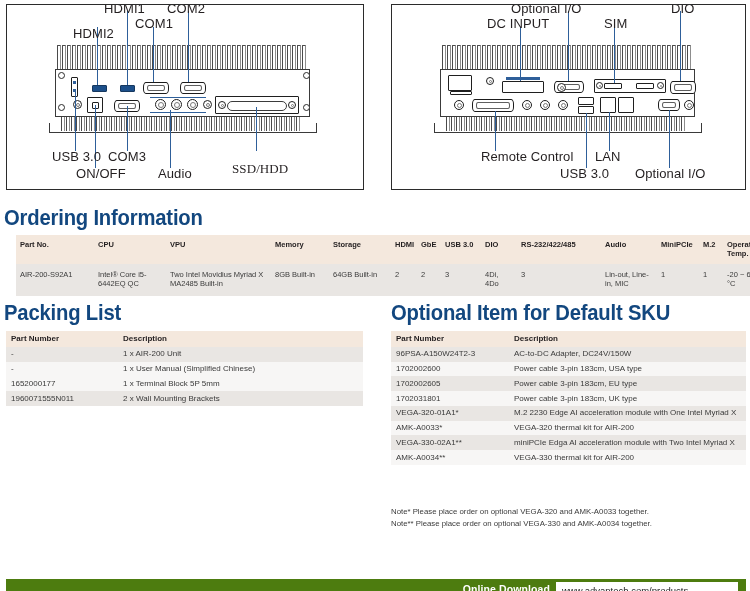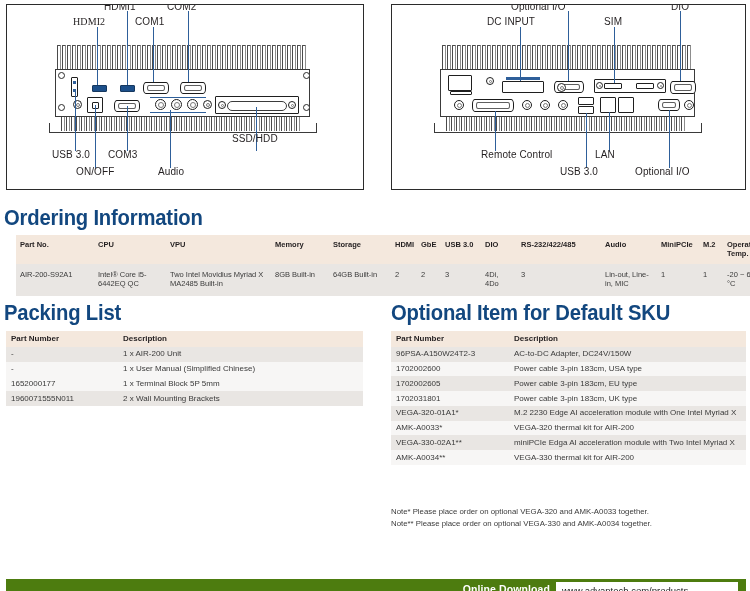--- a/index.html
+++ b/index.html
@@ -34,21 +34,21 @@
   }
   .panel-left  { left: 6px;   width: 358px; }
   .panel-right { left: 391px; width: 355px; }
 
   .panel-inner { position: absolute; inset: 0; }
 
   
   .lbl {
     position: absolute;
     font-family: "Liberation Sans", sans-serif;
-    font-size: 10px;
+    font-size: 13px;
     color: #231f20;
     white-space: nowrap;
     letter-spacing: .1px;
   }
   
   .leader {
     position: absolute;
     width: 1px;
     background: #2e5f9a;
   }
@@ -399,27 +399,27 @@
       <div class="leader" style="left:146px; top:22px; height:55px;"></div>
       <div class="leader" style="left:181px; top:6px;  height:71px;"></div>
 
       <div class="leader" style="left:68px;  top:84px;  height:62px;"></div>
       <div class="leader" style="left:88px;  top:100px; height:63px;"></div>
       <div class="leader" style="left:120px; top:101px; height:45px;"></div>
       <div class="leader" style="left:163px; top:105px; height:58px;"></div>
       <div class="leader" style="left:249px; top:102px; height:44px;"></div>
 
       <div class="lbl" style="left:97px;  top:-4px;">HDMI1</div>
-      <div class="lbl" style="left:66px;  top:11px;font-family:Liberation Serif, serif;">HDMI2</div>
+      <div class="lbl" style="left:66px;  top:21px;">HDMI2</div>
       <div class="lbl" style="left:128px; top:11px;">COM1</div>
       <div class="lbl" style="left:160px; top:-4px;">COM2</div>
 
       <div class="lbl" style="left:45px;  top:144px;">USB 3.0</div>
       <div class="lbl" style="left:101px; top:144px;">COM3</div>
-      <div class="lbl" style="left:225px; top:128px;">SSD/HDD</div>
+      <div class="lbl" style="left:225px; top:156px;font-family:Liberation Serif, serif;">SSD/HDD</div>
       <div class="lbl" style="left:69px;  top:161px;">ON/OFF</div>
       <div class="lbl" style="left:151px; top:161px;">Audio</div>
     </div>
   </div>
 
   <div class="panel panel-right">
     <div class="panel-inner">
 
       <div class="chassis" style="left:48px; top:64px; width:255px; height:48px;"></div>
       <div class="fins" style="left:50px; top:40px; width:251px; height:24px;">

